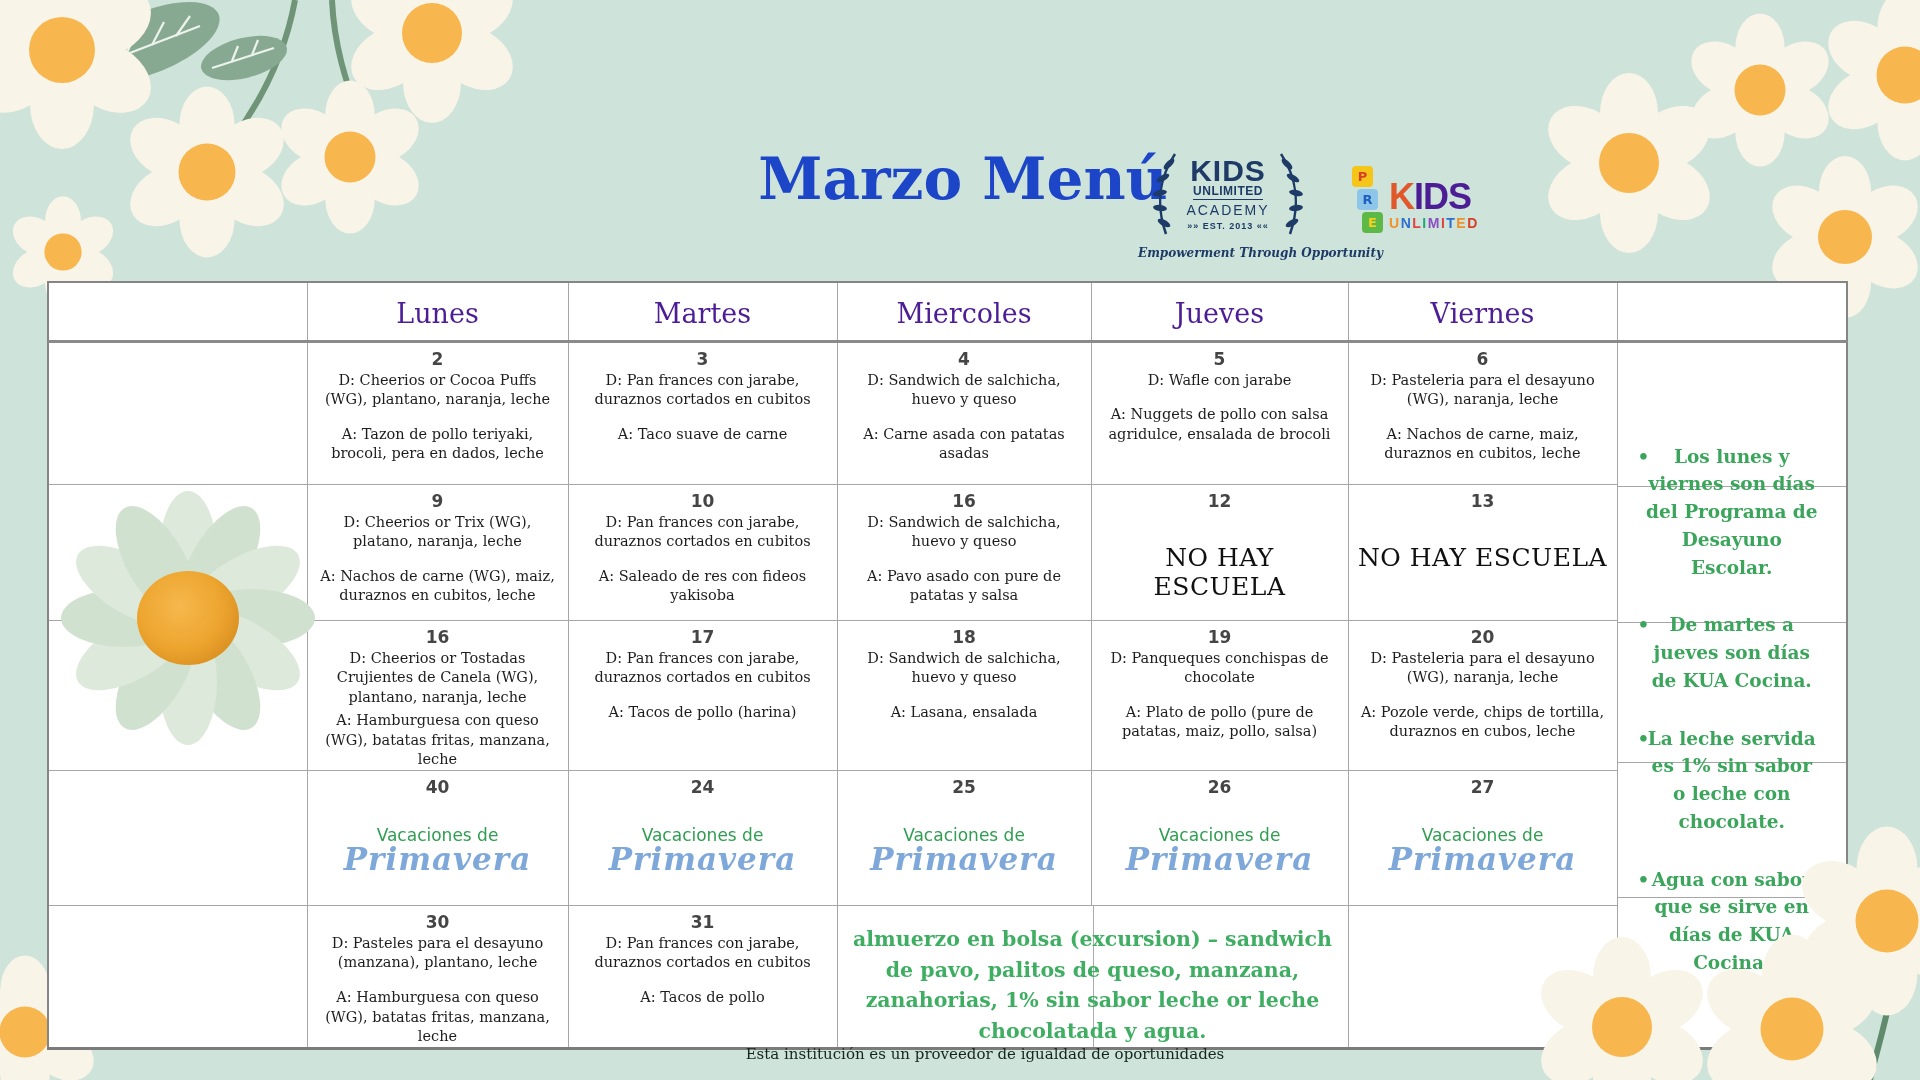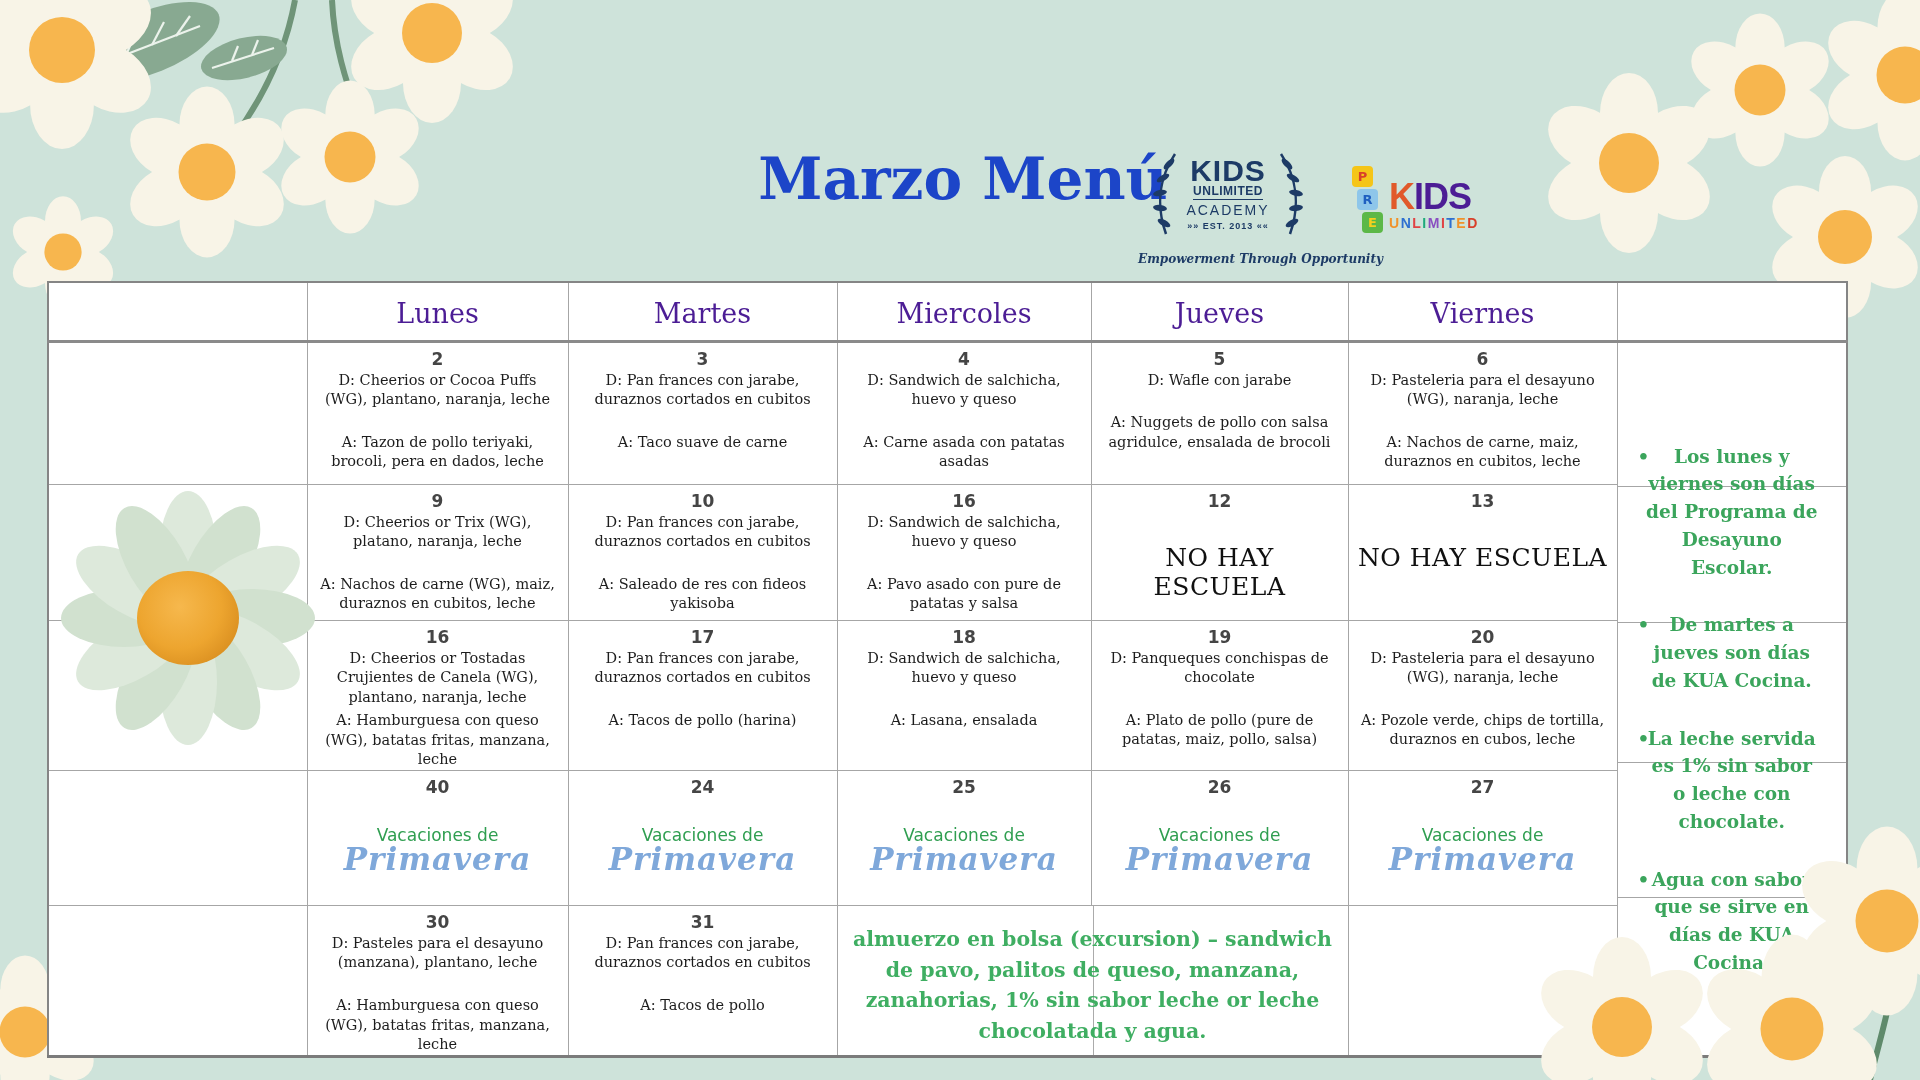--- a/index.html
+++ b/index.html
@@ -26,21 +26,21 @@
   .year{font:300 34px "DejaVu Sans",sans-serif;color:#3765d8;letter-spacing:14px;margin-top:12px;margin-left:14px;}
   
   .logo1{position:absolute;left:1138px;top:150px;width:180px;z-index:2;color:#1d3b66;text-align:center;}
   .logo1row{display:flex;align-items:center;justify-content:center;gap:2px;}
   .l1col{display:flex;flex-direction:column;align-items:center;width:96px;}
   .l1kids{font:800 30px "Liberation Sans",sans-serif;letter-spacing:1px;line-height:.9;}
   .l1unl{font:800 12px "Liberation Sans",sans-serif;letter-spacing:.5px;border-bottom:1px solid #1d3b66;padding-bottom:1px;}
   .l1aca{font:400 14px "Liberation Sans",sans-serif;letter-spacing:2px;margin-top:2px;}
   .l1est{font:700 9px "Liberation Sans",sans-serif;margin-top:3px;letter-spacing:1px;text-align:right;}
   .l1est::before{content:"»» ";} .l1est::after{content:" ««";}
-  .l1tag{font:italic 600 12px "DejaVu Serif",serif;margin-top:14px;white-space:nowrap;text-align:center;}
+  .l1tag{font:italic 600 12px "DejaVu Serif",serif;margin-top:8px;white-space:nowrap;text-align:center;}
   
   .logo2{position:absolute;left:1352px;top:166px;display:flex;gap:6px;z-index:2;}
   .preblocks{display:flex;flex-direction:column;gap:2px;}
   .blk{width:21px;height:21px;border-radius:4px;font:700 13px "DejaVu Sans",sans-serif;
        display:flex;align-items:center;justify-content:center;}
   .blkP{background:#f5c518;color:#d8402a;margin-left:0;}
   .blkR{background:#8ec6ea;color:#1f5fc0;margin-left:5px;}
   .blkE{background:#5cb847;color:#f5d01e;margin-left:10px;}
   .l2main{display:flex;flex-direction:column;justify-content:flex-end;padding-bottom:2px;}
   .l2kids{font:800 36px "Liberation Sans",sans-serif;line-height:.85;letter-spacing:-1px;}
@@ -53,21 +53,21 @@
   .multicolor span:nth-child(9){color:#d8402a}
   
   .calendar{position:absolute;left:47px;top:281px;width:1799px;z-index:2;border-collapse:collapse;
             table-layout:fixed;border:2px solid #858585;border-bottom:3px solid #7b7b7b;}
   .calendar td{border:1px solid #a6a6a6;background:#ffffff;vertical-align:top;text-align:center;
                padding:4px 8px 0;overflow:hidden;}
   .hrow td{border-bottom:3px solid #8a8a8a;vertical-align:middle;}
   .hcell{font:500 27px "DejaVu Serif",serif;color:#4c1d95;}
   .num{font:700 17px "DejaVu Sans",sans-serif;color:#454545;margin:2px 0 2px;}
   .meal{font:400 14.5px "DejaVu Serif",serif;color:#1d1d1d;line-height:1.35;margin:2px 0 0;}
-  .meal + .meal{margin-top:23px;}
+  .meal + .meal{margin-top:15px;}
   .noschool{font:500 25px "DejaVu Serif",serif;color:#101010;margin-top:32px;letter-spacing:.5px;}
   .vac1{font:500 17px "DejaVu Sans",sans-serif;color:#2f9e50;margin-top:28px;}
   .vac2{font:italic 600 31px "DejaVu Serif",serif;color:#7fa8da;margin-top:-4px;letter-spacing:1px;}
   .ftcell{position:relative;}
   .ftcell::after{content:"";position:absolute;left:50%;top:0;bottom:0;width:1px;background:#ababab;}
   .ft{position:relative;z-index:1;font:700 20.5px "DejaVu Serif",serif;color:#3fae62;line-height:1.5;
       margin:14px 6px 0;}
   .notescell{position:relative;padding:0;}
   .rowline{position:absolute;left:0;right:0;height:1px;background:#a6a6a6;}
   .notes{list-style:none;margin:96px 0 0;padding:0 10px;position:relative;z-index:1;}
@@ -325,20 +325,21 @@
         <p class="meal">A: Tacos de pollo</p>
       </td>
       <td class="ftcell" colspan="2">
         <p class="ft">almuerzo en bolsa (excursion) – sandwich de pavo, palitos de queso, manzana, zanahorias, 1% sin sabor leche or leche chocolatada y agua.</p>
       </td>
       <td></td>
     </tr>
   </tbody>
     </table>
 
+  <div class="footer">Esta institución es un proveedor de igualdad de oportunidades</div>
 
 <div class="daisy" style="left: 62px; top: 50px; --s: 1.1; z-index: 1;">
       <i style="--a: 0deg;"></i>
       <i style="--a: 60deg;"></i>
       <i style="--a: 120deg;"></i>
       <i style="--a: 180deg;"></i>
       <i style="--a: 240deg;"></i>
       <i style="--a: 300deg;"></i>
       <b></b>
     </div>

